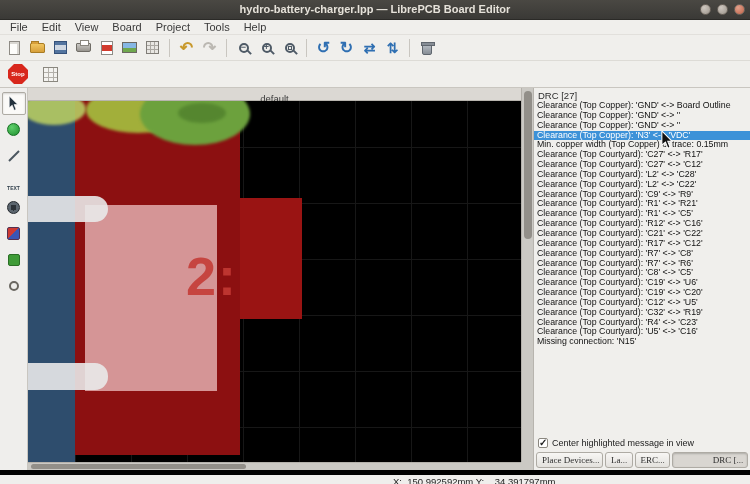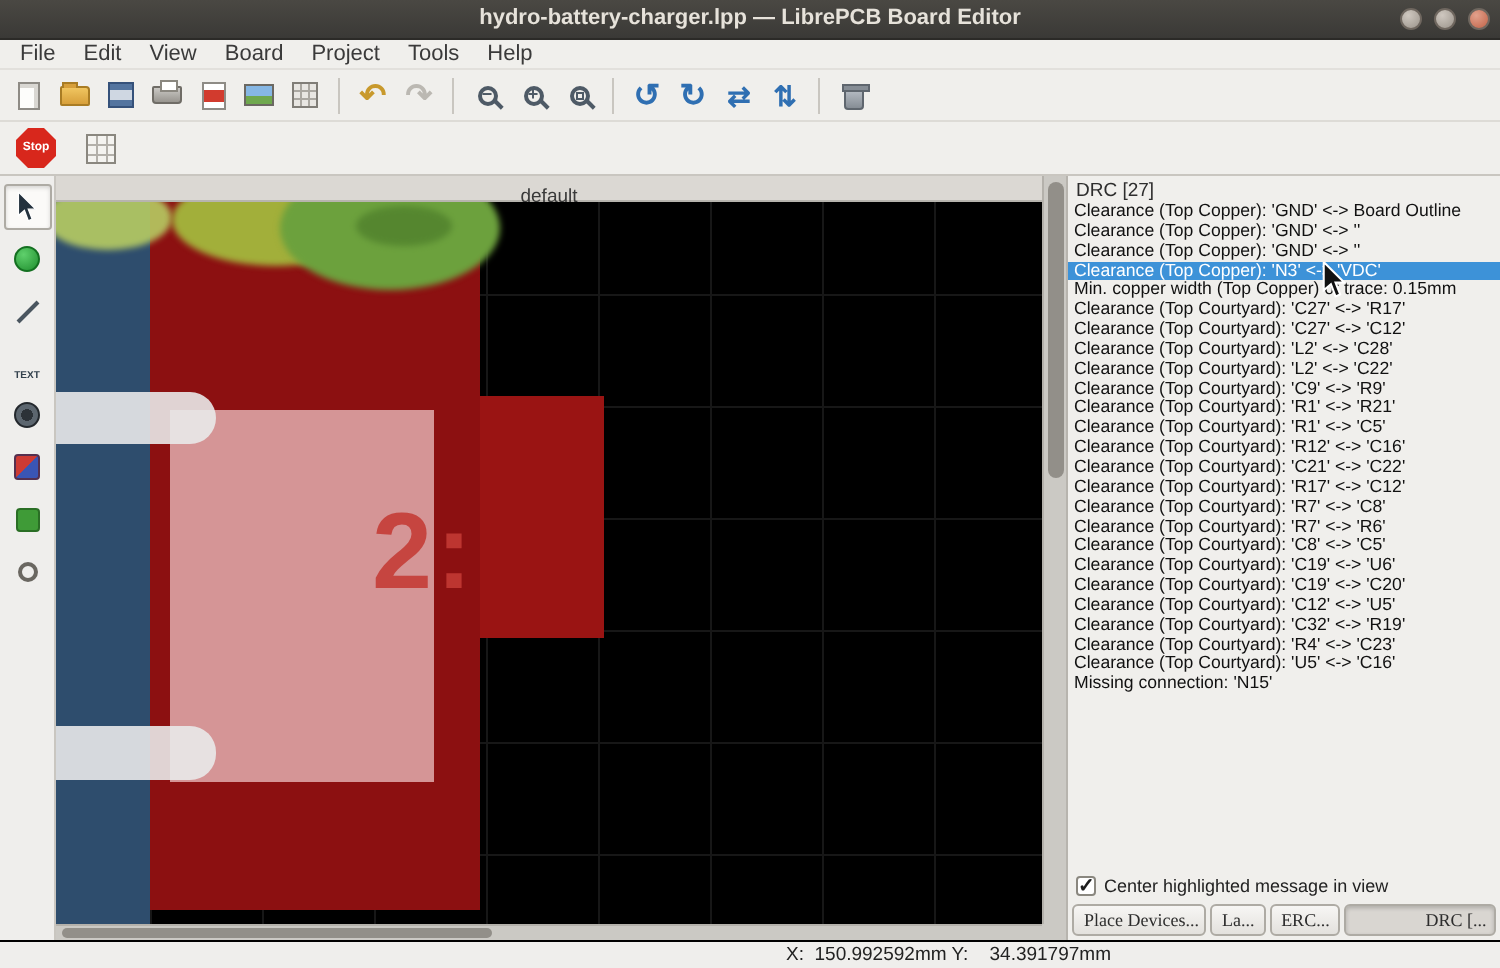--- a/index.html
+++ b/index.html
@@ -104,21 +104,21 @@
   .drc-row.selected { background:#3d92d8; color:#fff; }
   .drc-foot { position:absolute; left:0; right:0; bottom:20px; height:14px; display:flex; align-items:center; padding-left:4px; gap:4px; }
   .cb { width:10px; height:10px; background:#fff; border:1px solid #8a877f; border-radius:2px; position:relative; flex:0 0 auto; }
   .cb.checked::after { content:"✓"; position:absolute; left:0px; top:-2px; font-size:10px; font-weight:bold; color:#1d1d1d; }
   .cb-label { font-size:9px; color:#222; }
   .btnrow { position:absolute; left:0; right:0; bottom:0; height:20px; display:flex; gap:2px; padding:2px 2px; }
   .bbtn { font-family:Liberation Serif, serif; font-size:9px; color:#2d2d2d; background:linear-gradient(#f7f6f4,#e3e1dd); border:1px solid #aeaba4; border-radius:3px; padding:0 5px; white-space:nowrap; overflow:hidden; }
   .bbtn:last-child { background:#d9d6d1; box-shadow:inset 0 1px 2px rgba(0,0,0,.2);padding-left:40px; }
 
   
-  .statusbar { position:relative; height:14px; background:#efeeec; border-top:1px solid #000000; }
+  .statusbar { position:relative; height:14px; background:#efeeec; border-top:5px solid #000000; }
   .coords { position:absolute; left:393px; top:1px; font-size:9.5px; color:#222; white-space:pre; }
 
   .cursor { position:absolute; left:660px; top:131px; z-index:99; pointer-events:none; }
 </style>
 </head>
 <body>
 
 <div id="win">
 
   <div class="titlebar">

